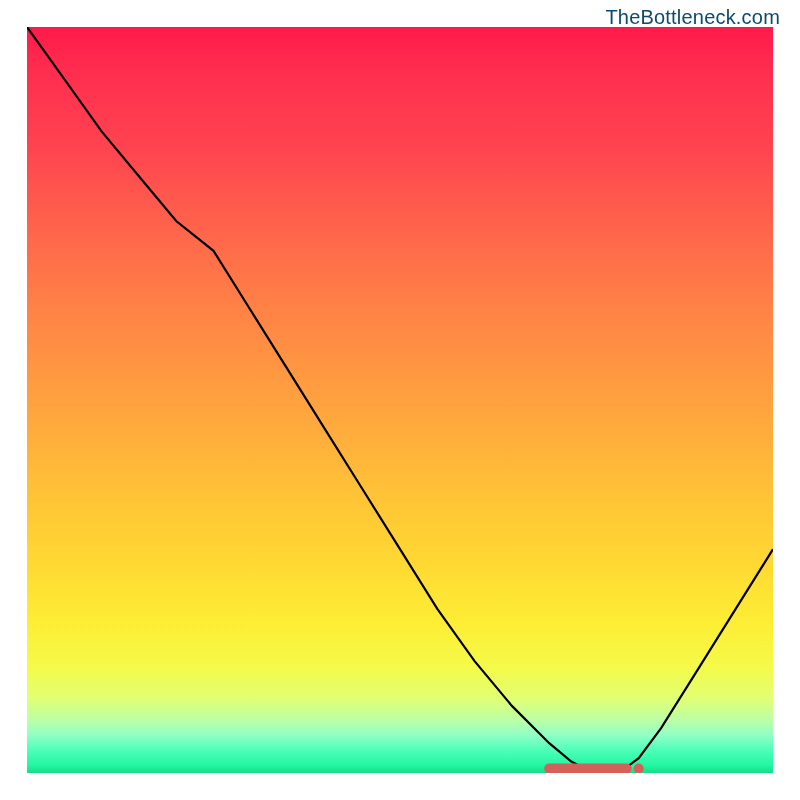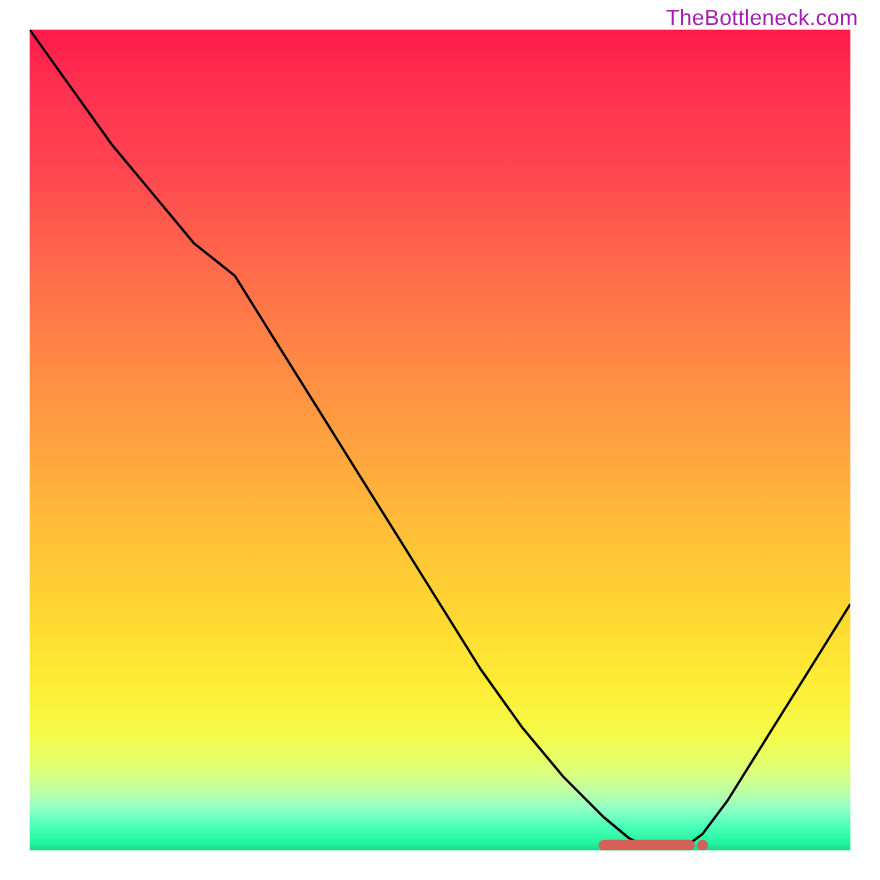--- a/index.html
+++ b/index.html
@@ -8,21 +8,21 @@
     height: 800px;
     background: #ffffff;
     position: relative;
     font-family: Arial, sans-serif;
   }
   .watermark {
     position: absolute;
     top: 6px;
     right: 20px;
     font-size: 20px;
-    color: #a21caf;
+    color: #0c4a6e;
     font-weight: 500;
     letter-spacing: 0.2px;
   }
   .chart-area {
     position: absolute;
     left: 27px;
     top: 27px;
     width: 746px;
     height: 746px;
   }

